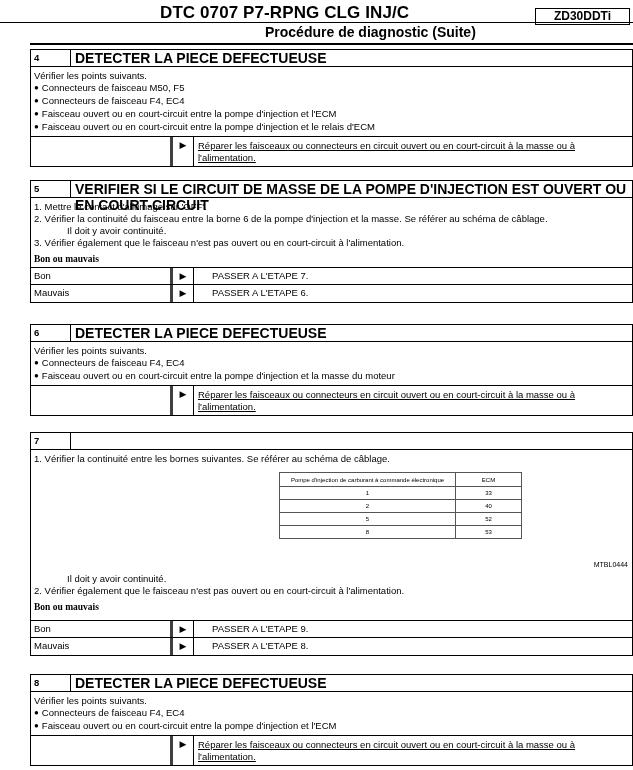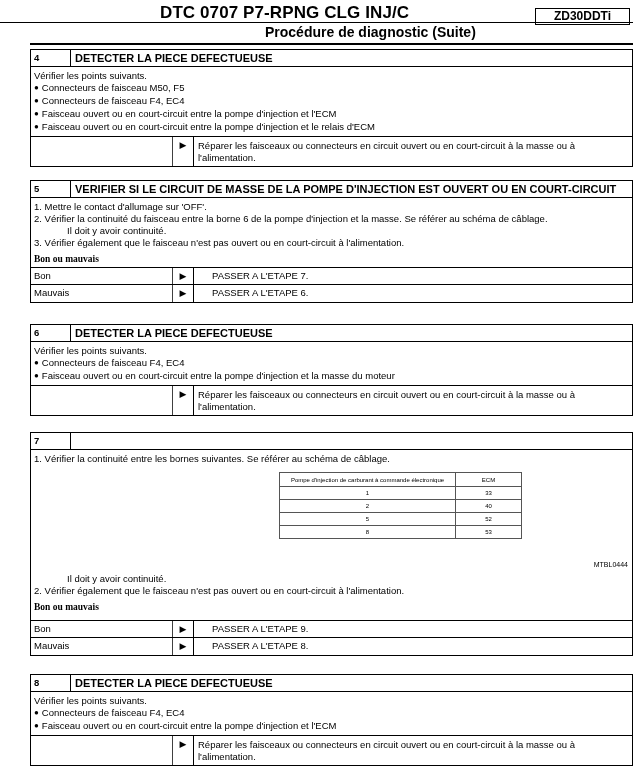--- a/index.html
+++ b/index.html
@@ -8,32 +8,32 @@
 
   .hdr-title { position: absolute; left: 160px; top: 3px; font-size: 17px; font-weight: bold; letter-spacing: 0.1px; }
   .hdr-badge { position: absolute; left: 535px; top: 8px; width: 95px; height: 17px; border: 1px solid #000; font-size: 12px; font-weight: bold; text-align: center; line-height: 15px; }
   .hdr-rule { position: absolute; left: 0; top: 22px; width: 633px; height: 1px; background: #000; }
   .hdr-sub { position: absolute; left: 265px; top: 24px; font-size: 14px; font-weight: bold; }
   .hdr-rule2 { position: absolute; left: 30px; top: 43px; width: 603px; height: 2px; background: #000; }
 
   .step { position: absolute; left: 30px; width: 603px; border: 1px solid #000; }
   .step-head { display: flex; height: 17px; border-bottom: 1px solid #000; }
   .step-num { width: 40px; border-right: 1px solid #000; font-weight: bold; font-size: 9.5px; line-height: 16px; padding-left: 3px; }
-  .step-title { flex: 1; font-weight: bold; font-size: 11px; line-height: 16px; padding-left: 4px; }
+  .step-title { flex: 1; font-weight: bold; font-size: 14px; line-height: 16px; padding-left: 4px; }
   .step-body { padding: 3px 3px 2px 3px; font-size: 9.5px; line-height: 12px; border-bottom: 1px solid #000; position: relative; }
   .step-body .bullet::before { content: "\25CF"; font-size: 8px; margin-right: 3px; position: relative; top: -1px; }
   .step-body .indent { padding-left: 33px; font-weight: normal; }
   .bm { text-align: left; font-weight: bold; padding-top: 4px; font-family: Liberation Serif, serif; }
 
   .res-row { display: flex; border-bottom: 1px solid #000; min-height: 17px; }
   .res-row:last-child { border-bottom: none; }
-  .res-label { width: 142px; border-right: 1px solid #404040; font-size: 9.5px; line-height: 16px; padding-left: 3px; }
+  .res-label { width: 142px; border-right: 3px solid #404040; font-size: 9.5px; line-height: 16px; padding-left: 3px; }
   .res-arrow { width: 20px; font-size: 9px; line-height: 16px; text-align: center; }
   .res-text { flex: 1; border-left: 1px solid #000; font-size: 9.5px; line-height: 12px; padding: 2px 18px; }
-  .res-row.tall .res-text { padding: 3px 4px 2px 4px; }
+  .res-row.tall .res-text { padding: 3px 4px 2px 4px; text-decoration: underline; }
 
   .conn-table { position: absolute; left: 248px; top: 22px; border-collapse: collapse; font-size: 6px; }
   .conn-table th, .conn-table td { border: 1px solid #555; height: 12px; font-weight: normal; text-align: center; padding: 0 2px; }
   .conn-table th { height: 14px; }
   .conn-table .c1 { width: 176px; }
   .conn-table .c2 { width: 66px; }
   .mtbl { position: absolute; right: 4px; top: 109px; font-size: 7px; }
 </style>
 </head>
 <body>

